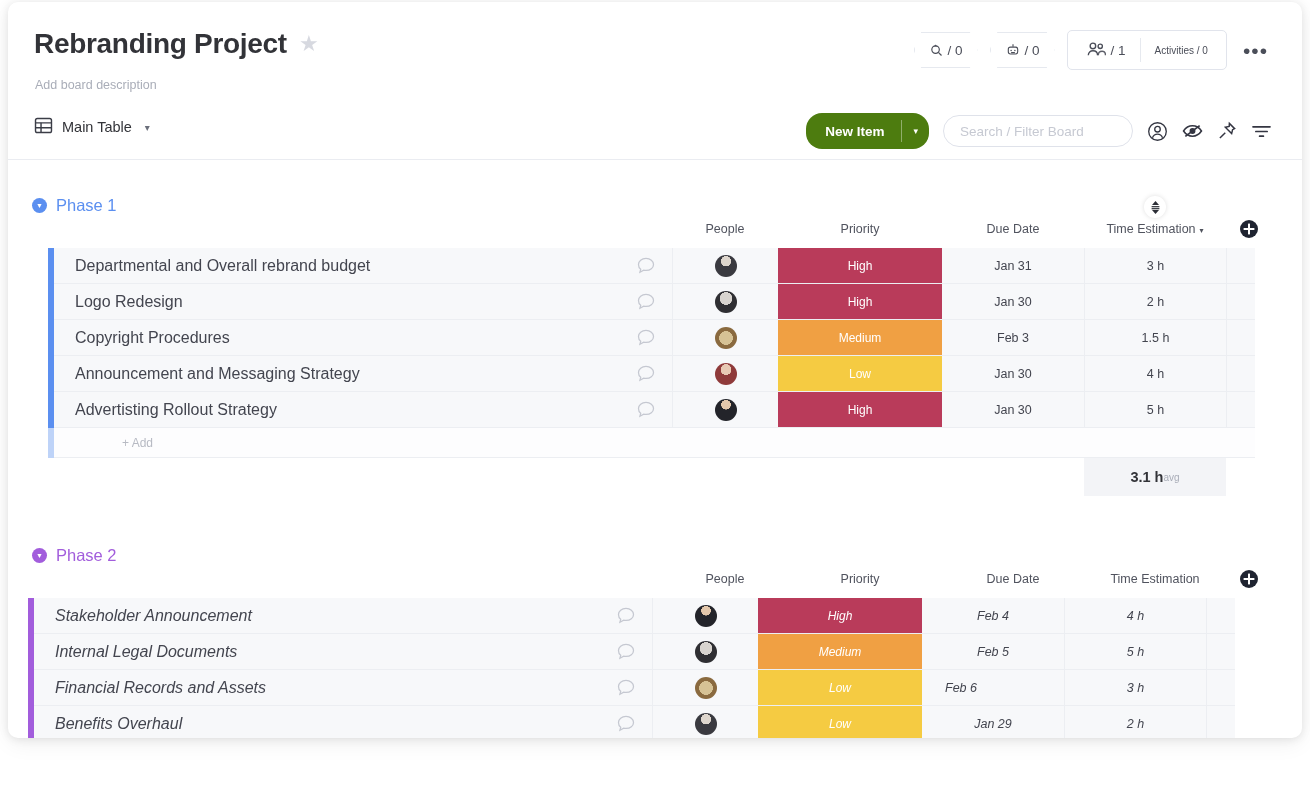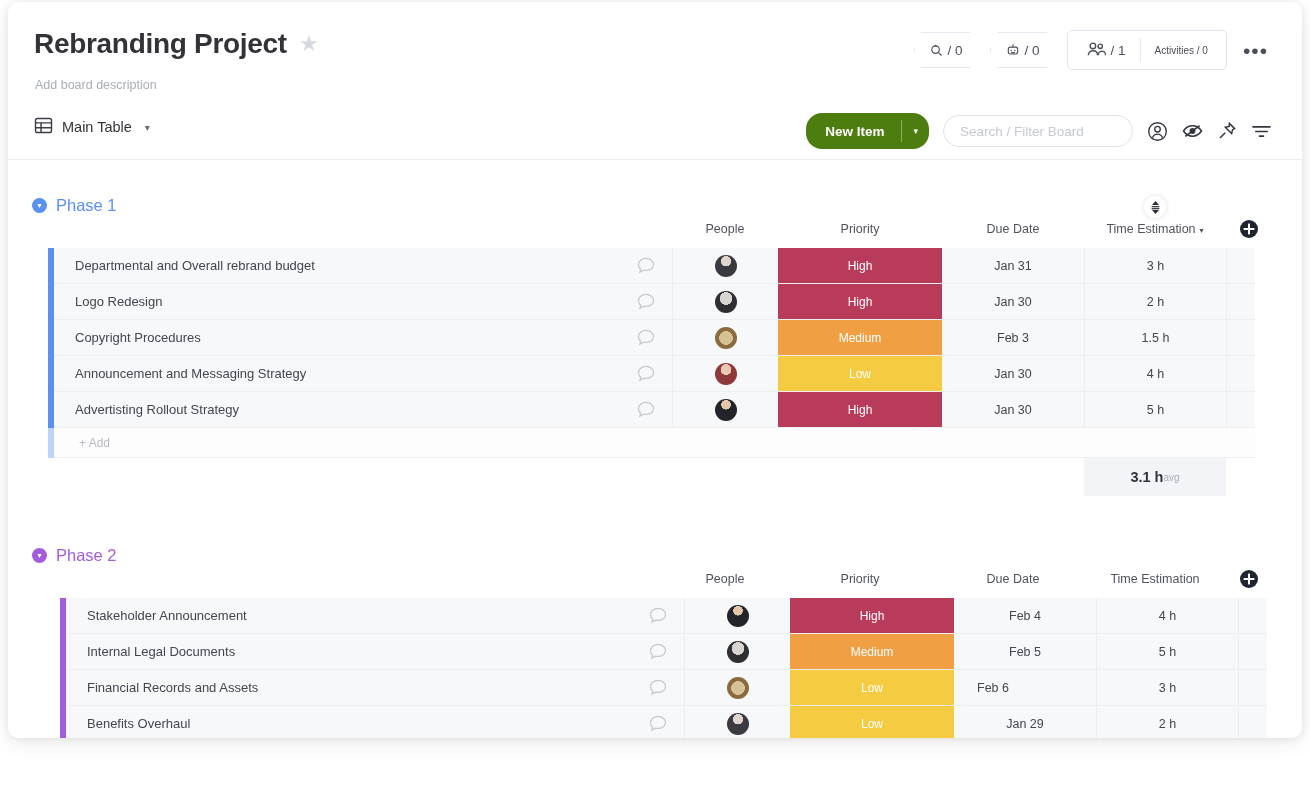--- a/index.html
+++ b/index.html
@@ -87,35 +87,35 @@
   .col-dd { font-size: 8px; color: #50535e; margin-left: 4px; }
   .add-col { position: absolute; color: #1f2431; }
 
   .rows { position: relative; }
   .row { position: relative; height: 36px; display: flex; align-items: stretch; }
   .row-accent { width: 6px; flex: 0 0 6px; }
   .row-body {
     flex: 1; background: #f7f8fa; border-bottom: 1px solid #eceef2;
     position: relative; display: flex; align-items: center;
   }
-  .row-title { padding-left: 21px; font-size: 13px; color: #43454f; }
+  .row-title { padding-left: 21px; font-size: 16px; color: #43454f; }
   .cell { position: absolute; top: 0; height: 100%; display: flex; align-items: center; justify-content: center; }
   .cell-bordered { border-left: 1px solid #eceef2; }
   .chat-icon { color: #c5c8d1; }
   .avatar { width: 22px; height: 22px; border-radius: 50%; overflow: hidden; display: block; }
   .prio { width: 100%; height: 100%; display: flex; align-items: center; justify-content: center;
           color: #fff; font-size: 12px; }
   .datetxt { font-size: 12.5px; color: #43454f; }
   .timetxt { font-size: 12.5px; color: #43454f; }
 
   .addrow { position: relative; height: 30px; display: flex; align-items: stretch; }
   .addrow-accent { width: 6px; flex: 0 0 6px; }
   .addrow-body { flex: 1; background: #fdfdfe; border-bottom: 1px solid #eceef2;
                  display: flex; align-items: center; }
-  .addrow-label { padding-left: 25px; font-size: 12px; color: #b7bac3; }
+  .addrow-label { padding-left: 25px; font-size: 12px; color: #b7bac3; margin-left: 43px; }
 
   .summary { position: absolute; width: 142px; background: #f3f4f7;
              display: flex; flex-direction: row; align-items: center; justify-content: center; }
   .summary-val { font-size: 14.5px; font-weight: 700; color: #323338; }
   .summary-sub { font-size: 10px; color: #a9adb8; margin-top: 1px; }
 </style>
 </head>
 <body>
 
 <div id="board-card">
@@ -396,21 +396,21 @@
           <div class="col-head" style="left: 664px; width: 106px;"><span>People</span></div>
           <div class="col-head" style="left: 770px; width: 164px;"><span>Priority</span></div>
           <div class="col-head" style="left: 934px; width: 142px;"><span>Due Date</span></div>
           <div class="col-head" style="left: 1076px; width: 142px;"><span>Time Estimation</span></div>
           <div class="add-col" style="left: 1231px; top: -3px;"><svg width="20" height="20" viewBox="0 0 20 20">
               <circle cx="10" cy="10" r="9" fill="#1f2431"></circle>
               <rect x="9" y="4.6" width="2" height="10.8" fill="#fff"></rect>
               <rect x="4.6" y="9" width="10.8" height="2" fill="#fff"></rect>
             </svg></div>
         </div>
-        <div class="rows" style="margin-left: 52px; width: 1207px;">
+        <div class="rows" style="margin-left: 20px; width: 1207px; font-style: italic;">
           <div class="row">
             <div class="row-accent" style="background: rgb(162, 93, 220);"></div>
             <div class="row-body">
               <div class="row-title">Stakeholder Announcement</div>
               <div class="cell" style="left: 566px; width: 52px;">
                 <svg class="chat-icon" width="18" height="17" viewBox="0 0 20 19" fill="none" stroke="#c5c8d1" stroke-width="1.4">
                   <path d="M10 1.6c4.8 0 8.4 2.9 8.4 6.7S14.8 15 10 15c-.9 0-1.8-.1-2.6-.3L3.2 17l.9-3.3C2.4 12.5 1.6 10.7 1.6 8.3 1.6 4.5 5.2 1.6 10 1.6z"></path>
                 </svg>
               </div>
               <div class="cell cell-bordered" style="left: 618px; width: 106px;">

